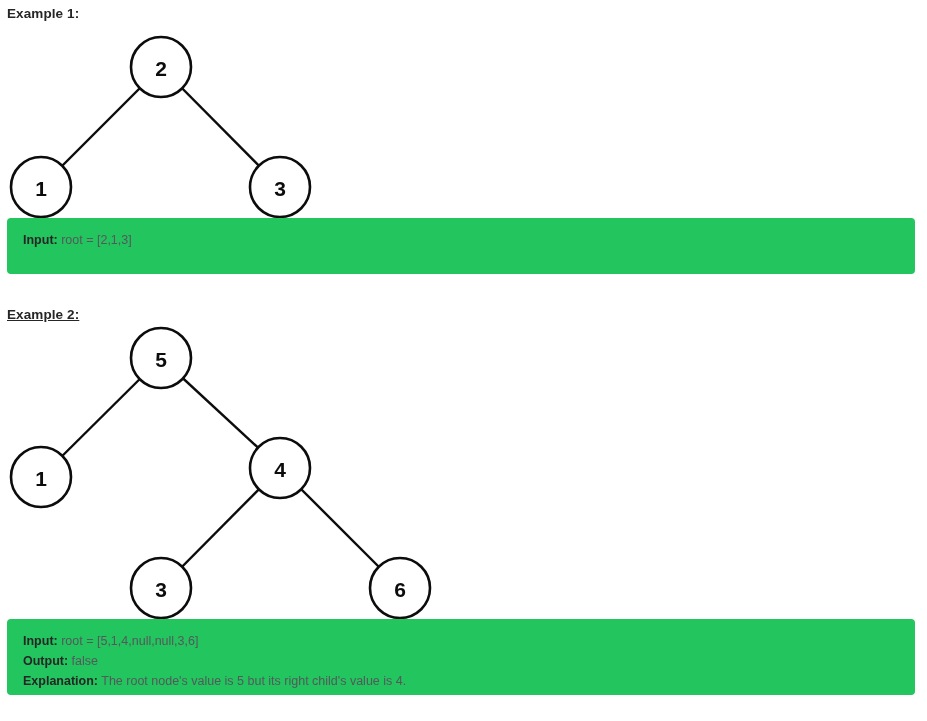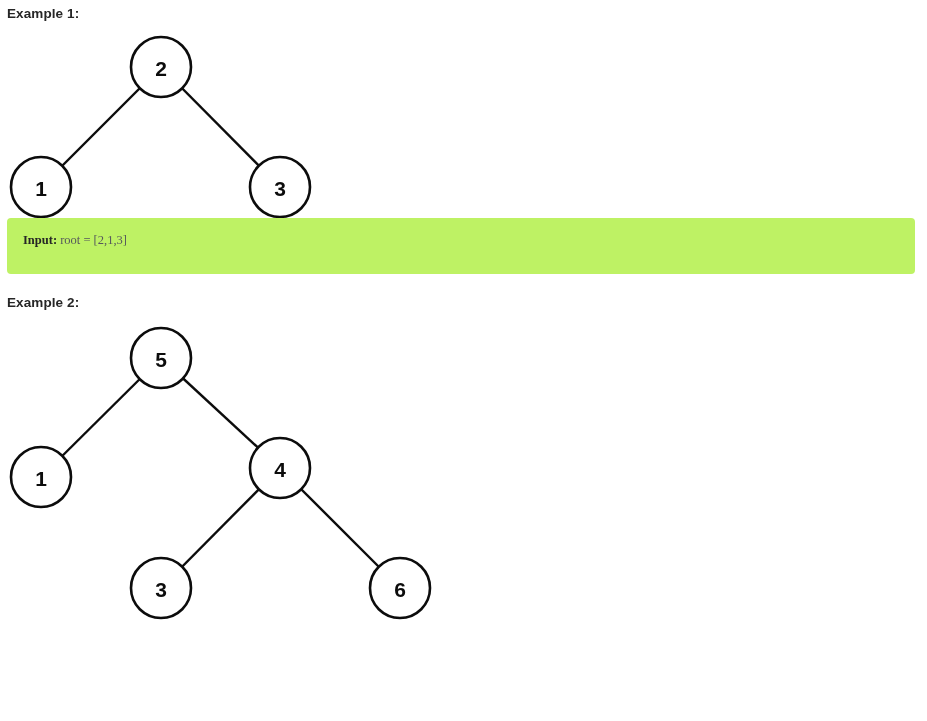--- a/index.html
+++ b/index.html
@@ -24,21 +24,21 @@
     position: absolute;
     left: 7px;
     font-size: 13.5px;
     font-weight: bold;
     color: #262626;
     letter-spacing: 0.1px;
     line-height: 18px;
     white-space: nowrap;
   }
   #heading-ex1 { top: 5px; }
-  #heading-ex2 { top: 294px; }
+  #heading-ex2 { top: 306px; text-decoration: underline; }
 
   .tree-svg {
     position: absolute;
     left: 0;
     top: 0;
     pointer-events: none;
   }
   .tree-edge {
     stroke: #0c0c0c;
     stroke-width: 2.4;
@@ -56,24 +56,24 @@
     fill: #0c0c0c;
     text-anchor: middle;
     dominant-baseline: central;
   }
 
   .code-block {
     position: absolute;
     left: 7px;
     width: 908px;
     box-sizing: border-box;
-    background: #bef264;
+    background: #22c55e;
     border-radius: 4px;
     padding: 12px 16px 12px 16px;
-    font-family: Liberation Serif, serif;
+    font-family: Liberation Sans, sans-serif;
     font-size: 12.5px;
     line-height: 20px;
     color: #56585c;
   }
   #code-ex1 { top: 218px; height: 56px; }
   #code-ex2 { top: 619px; height: 76px; }
 
   .code-line {
     white-space: pre;
   }
@@ -135,14 +135,19 @@
       <g>
         <circle cx="161" cy="588" r="30" class="tree-node-circle"></circle>
         <text x="161" y="589" class="tree-node-label">3</text>
       </g>
       <g>
         <circle cx="400" cy="588" r="30" class="tree-node-circle"></circle>
         <text x="400" y="589" class="tree-node-label">6</text>
       </g>
     </svg>
 
+  <div class="code-block" id="code-ex2">
+    <div class="code-line"><span class="code-label">Input:</span><span class="code-value"> root = [5,1,4,null,null,3,6]</span></div>
+    <div class="code-line"><span class="code-label">Output:</span><span class="code-value"> false</span></div>
+    <div class="code-line"><span class="code-label">Explanation:</span><span class="code-value"> The root node's value is 5 but its right child's value is 4.</span></div>
+  </div>
 
 </div>
 
 </body></html>

